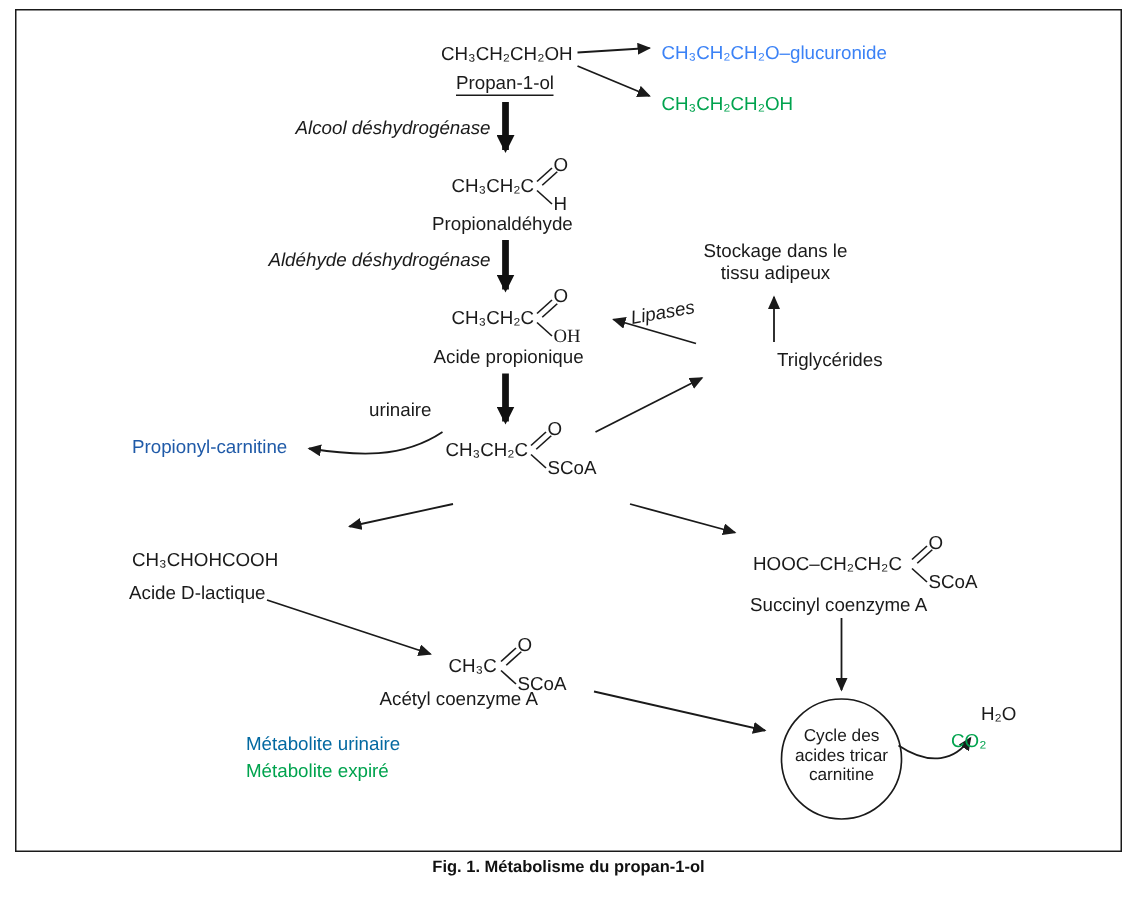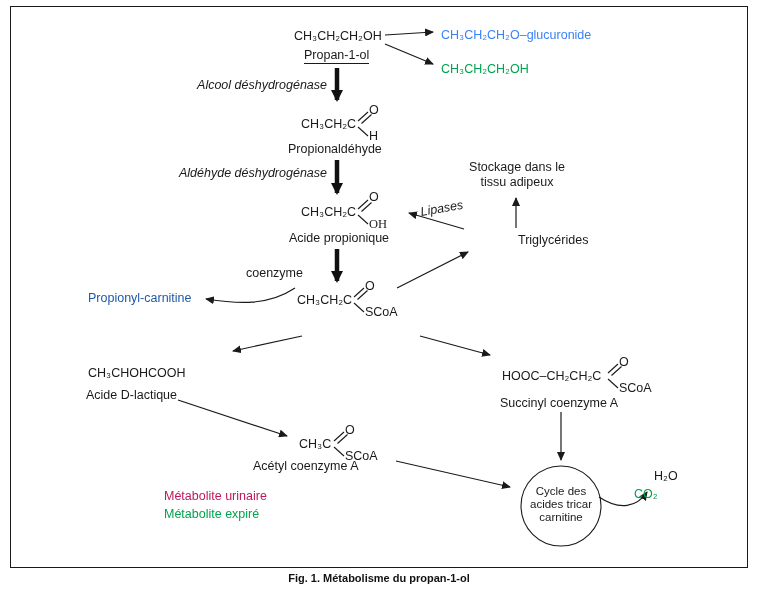--- a/index.html
+++ b/index.html
@@ -101,21 +101,21 @@
   <div class="t" style="left:369px;top:190px;">O</div>
   <div class="t" style="left:369px;top:217px;font-family:Liberation Serif, serif;">OH</div>
   <div class="t" style="left:289px;top:231px;">Acide propionique</div>
 
   <div class="t ctr" style="left:462px;top:160px;width:110px;white-space:normal;">
     <div>Stockage dans le</div>
     <div>tissu adipeux</div>
   </div>
   <div class="t" style="left:482px;top:233px;margin-left:36px;">Triglycérides</div>
 
-  <div class="t" style="left:246px;top:266px;">coenzyme</div>
+  <div class="t" style="left:246px;top:266px;">urinaire</div>
   <div class="t" style="left: 88px; top: 291px; color: rgb(31, 90, 168);">Propionyl-carnitine</div>
   <div class="t" style="left:297px;top:293px;">CH₃CH₂C</div>
   <div class="t" style="left:365px;top:279px;">O</div>
   <div class="t" style="left:365px;top:305px;">SCoA</div>
 
   <div class="t" style="left:88px;top:366px;text-align:center;">CH₃CHOHCOOH</div>
   <div class="t" style="left:86px;top:388px;">Acide D-lactique</div>
 
   <div class="t" style="left:502px;top:369px;">HOOC–CH₂CH₂C</div>
   <div class="t" style="left:619px;top:355px;">O</div>
@@ -128,18 +128,18 @@
   <div class="t" style="left:253px;top:459px;">Acétyl coenzyme A</div>
 
   <div class="t small ctr" style="left:513px;top:485px;width:96px;white-space:normal;text-align:center;">
     <div>Cycle des</div>
     <div>acides tricar</div>
     <div>carnitine</div>
   </div>
   <div class="t" style="left:634px;top:469px;margin-left:20px;">H₂O</div>
   <div class="t" style="left: 634px; top: 487px; color: rgb(0, 163, 78);">CO₂</div>
 
-  <div class="t" style="left: 164px; top: 489px; color: #be185d;">Métabolite urinaire</div>
+  <div class="t" style="left: 164px; top: 489px; color: #0369a1;">Métabolite urinaire</div>
   <div class="t" style="left: 164px; top: 507px; color: rgb(0, 163, 78);">Métabolite expiré</div>
 
   <div class="caption">Fig. 1. Métabolisme du propan-1-ol</div>
 
 </div>
 
 </body></html>

